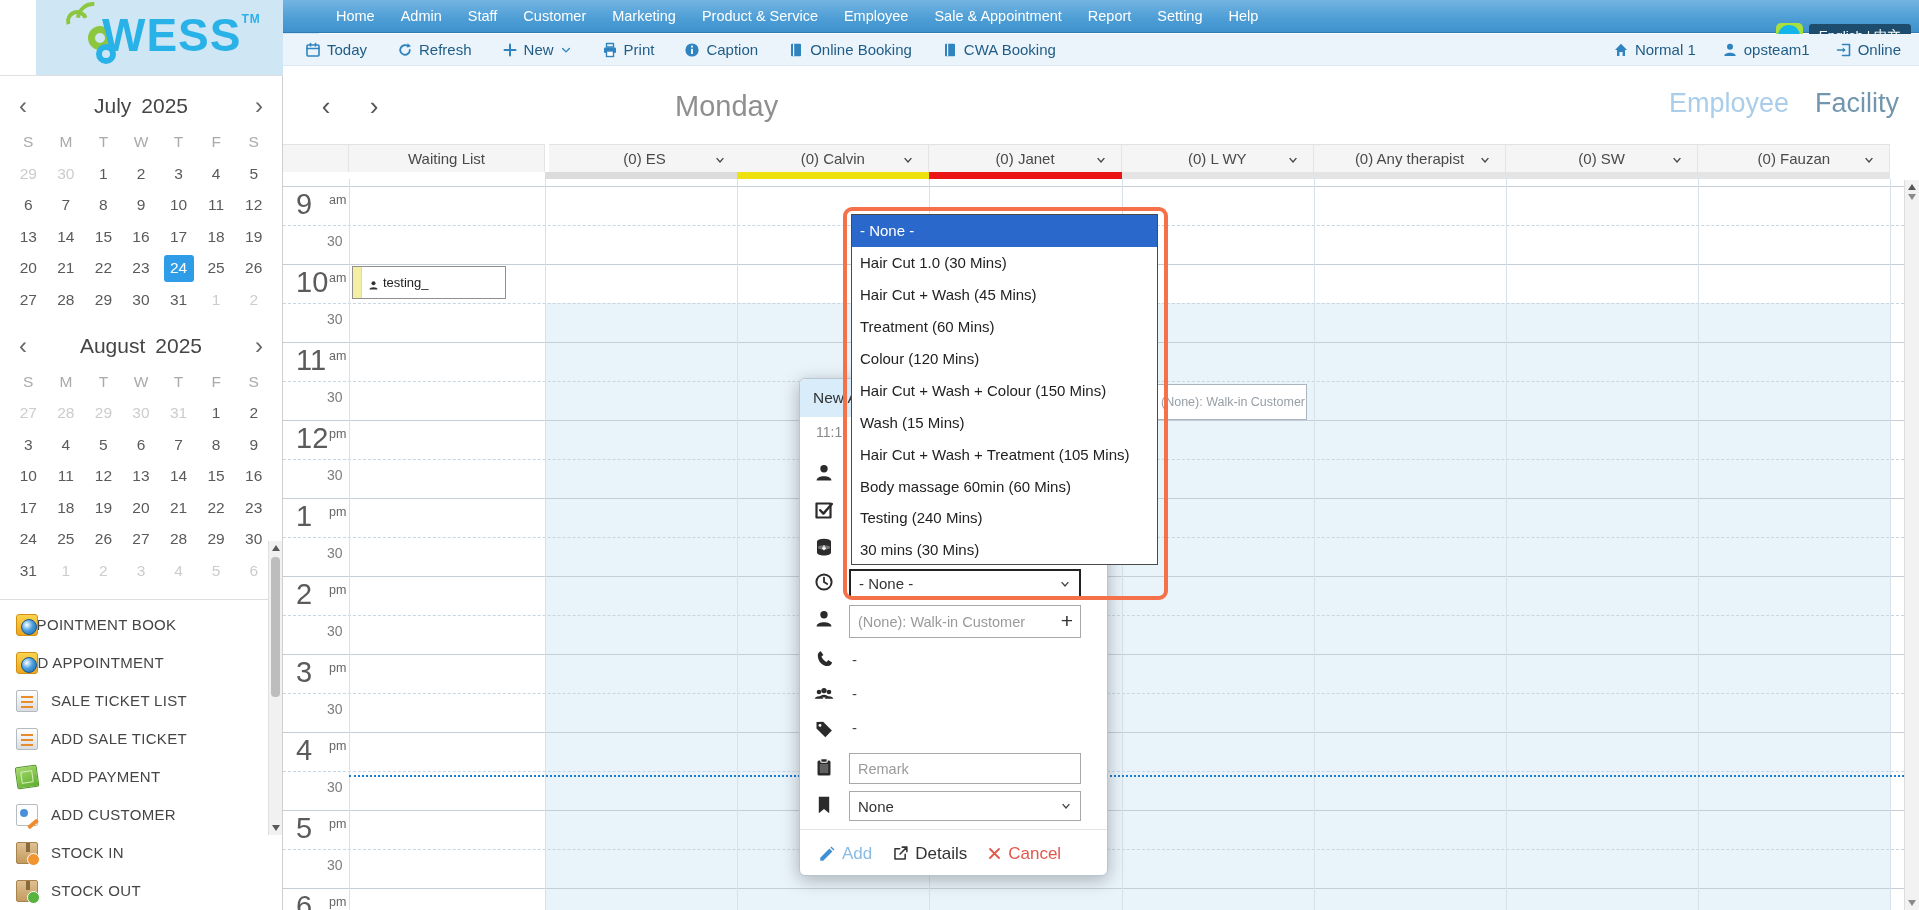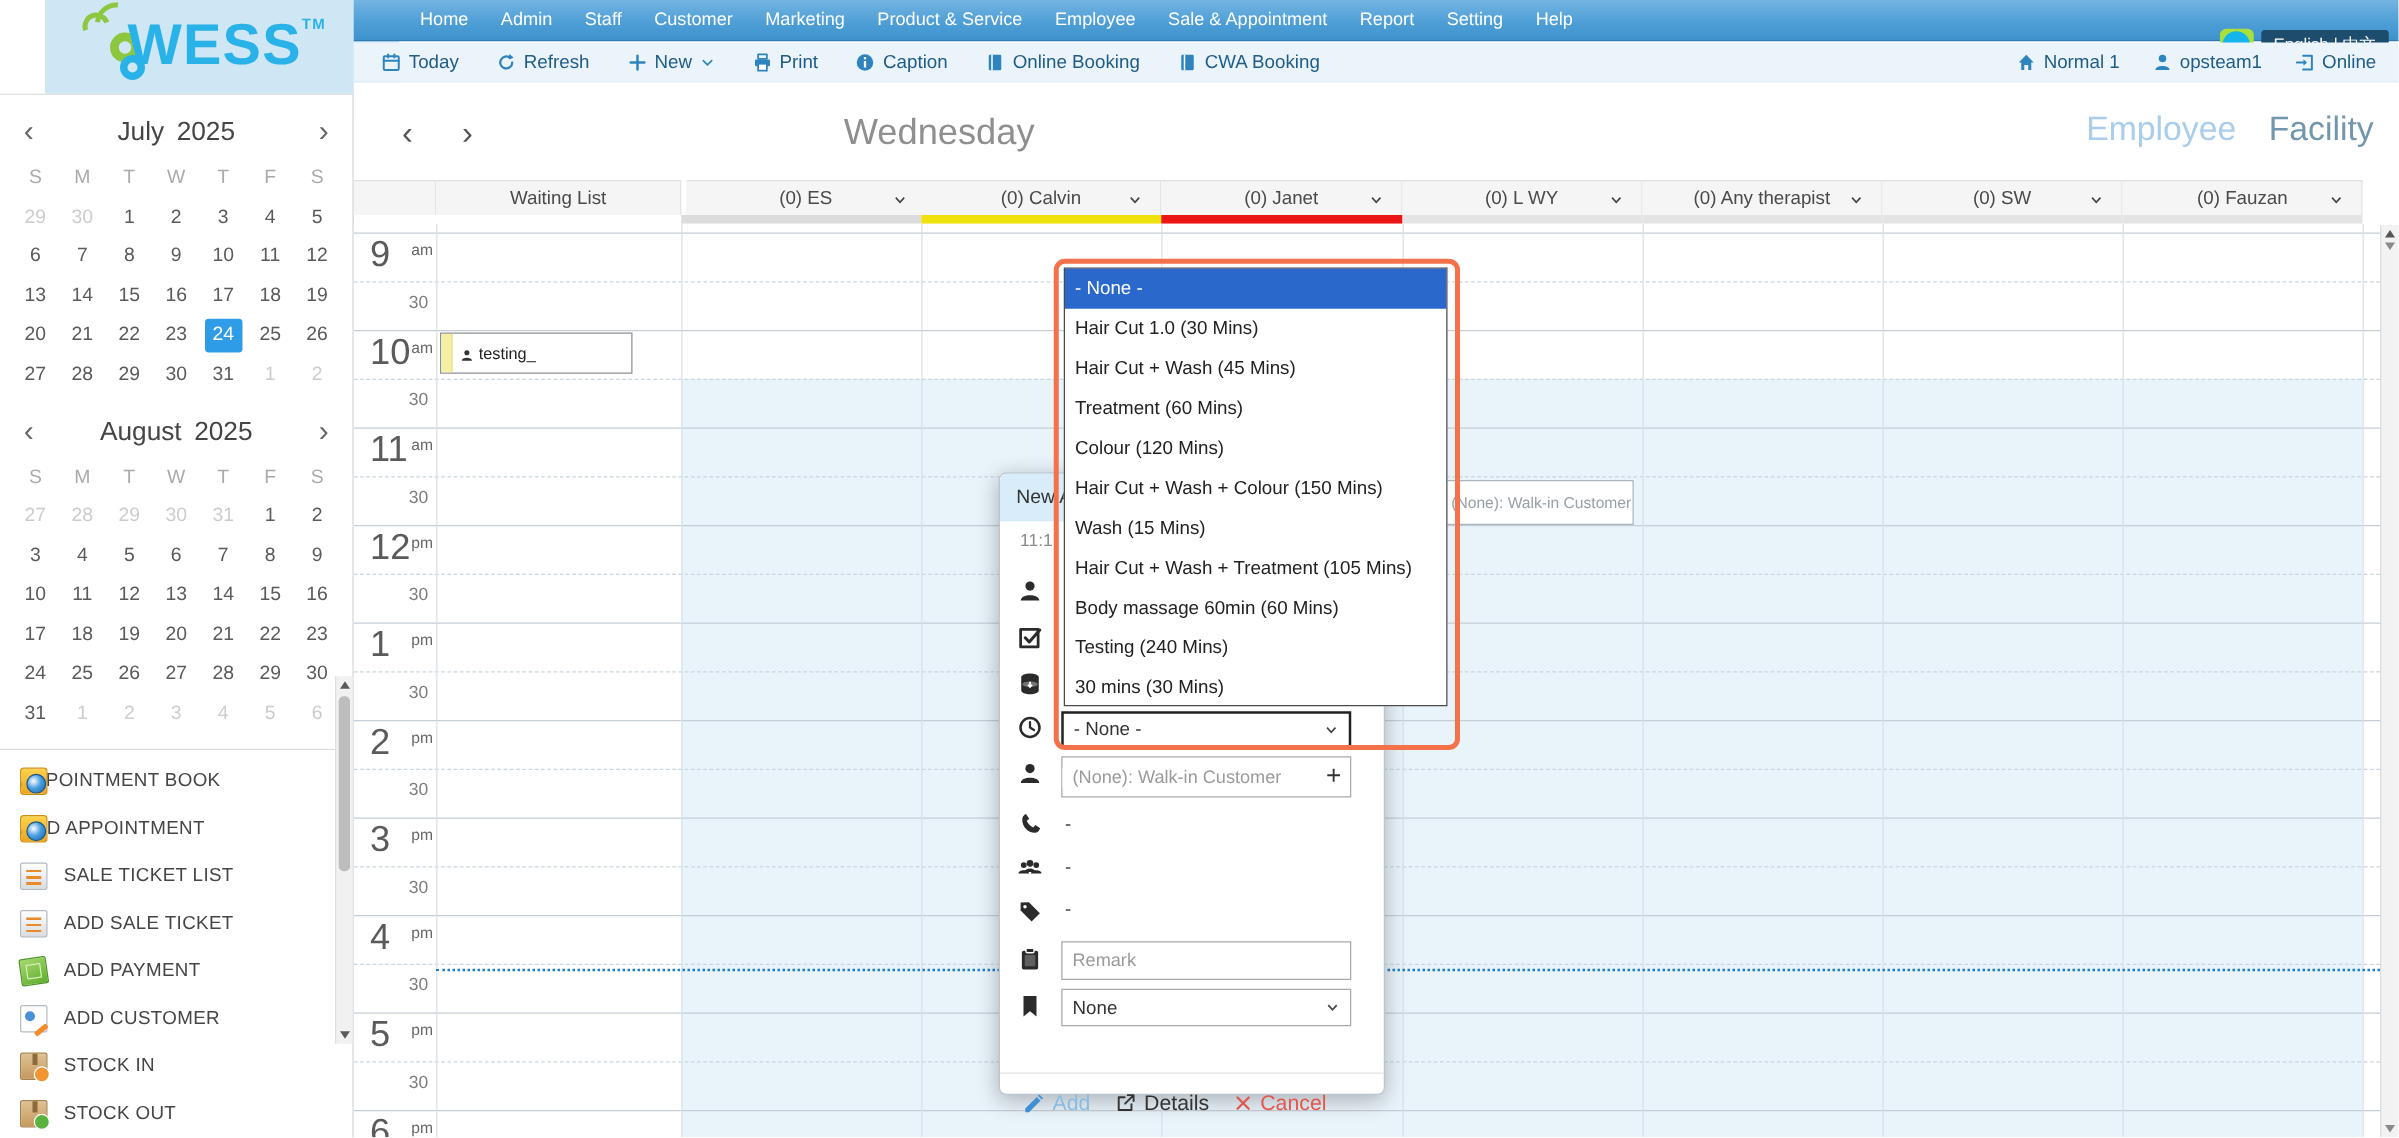--- a/index.html
+++ b/index.html
@@ -128,21 +128,21 @@
   #service-select { top:190px; height:29px; border:2px solid #222; }
   #status-select { top:412px; height:30px; }
   .custbox { position:absolute; left:49px; top:226px; width:232px; height:33px; border:1px solid #a9a9a9; display:flex; align-items:center; background:#fff; }
   .custbox input { flex:1; border:none; outline:none; font-size:14.5px; color:#555; padding:0 4px 0 8px; font-family:inherit; min-width:0; }
   .custbox input::placeholder { color:#9a9a9a; }
   .custbox .plus { font-size:21px; color:#333; padding:0 7px 2px 2px; cursor:pointer; }
   #remark-input { position:absolute; left:49px; top:374px; width:232px; height:31px; border:1px solid #a9a9a9; font-size:14.5px;
     padding:0 8px; color:#555; outline:none; font-family:inherit; }
   #remark-input::placeholder { color:#9a9a9a; }
   .pp-footer { position:absolute; left:0; right:0; top:450px; border-top:1px solid #e3e3e3; height:48px; display:flex; align-items:center;
-    gap:20px; padding-left:18px; font-size:17px;margin-top:29px; }
+    gap:20px; padding-left:18px; font-size:17px; }
   .pp-btn { display:flex; align-items:center; gap:6px; cursor:pointer; }
   #add-btn { color:#8abbe2; } #add-btn .ic { color:#3f8fd4; width:18px; height:18px; }
   #details-btn { color:#333; } #details-btn .ic { color:#333; width:17px; height:17px; }
   #cancel-btn { color:#e2574c; } #cancel-btn .ic { color:#e2574c; width:15px; height:15px; }
 
   
   #dd-panel { position:absolute; left:851px; top:214px; width:307px; height:351px; background:#fff; border:1px solid #4a4a4a; z-index:55; }
   .dd-opt { height:31.9px; display:flex; align-items:center; padding-left:8px; font-size:15px; color:#222; white-space:nowrap; cursor:pointer; }
   .dd-opt.sel { background:#2b68cc; color:#fff; }
   #dd-frame { position:absolute; left:843px; top:207px; width:325px; height:393px; border:4px solid #f4714a; border-radius:9px; z-index:60; pointer-events:none; }
@@ -594,21 +594,21 @@
   </aside>
   <div id="side-scrollbar">
     <div class="tri-up"></div>
     <div class="thumb"></div>
     <div class="tri-down bot"></div>
   </div>
 
   <div id="date-header">
     <div class="day-nav" id="prev-day">‹</div>
     <div class="day-nav" id="next-day">›</div>
-    <div id="big-day">Wednesday</div>
+    <div id="big-day">Monday</div>
     <div id="view-toggle">
       <span id="view-employee">Employee</span>
       <span id="view-facility">Facility</span>
     </div>
   </div>
 
   <div id="corner-cell"></div>
   <div id="col-headers">
       <div class="col-head" style="left: 66px; width: 196px;">
         <span>Waiting List</span>

